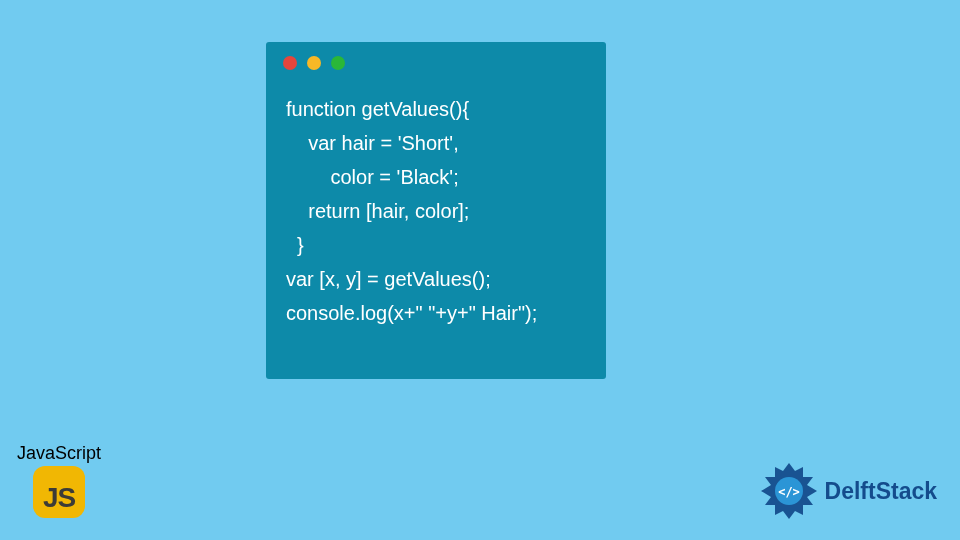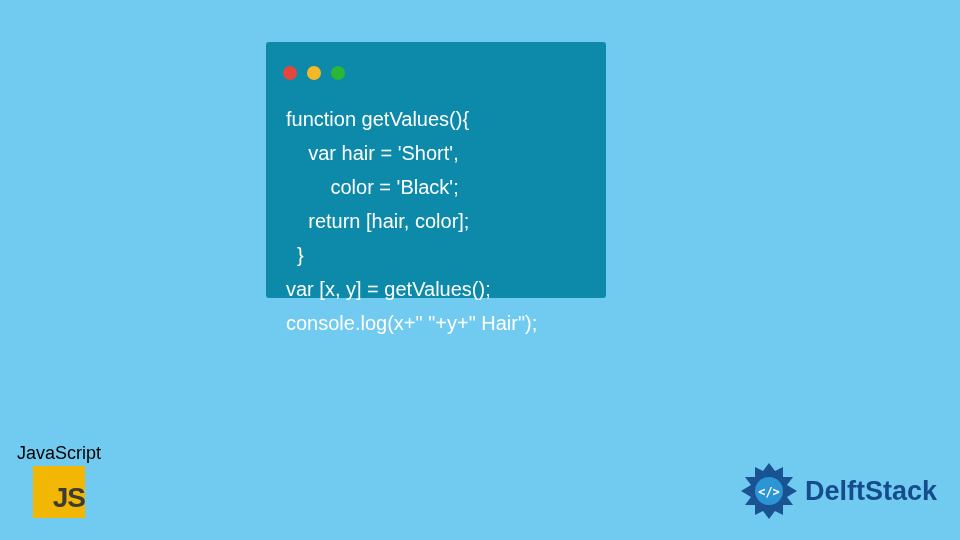--- a/index.html
+++ b/index.html
@@ -12,24 +12,24 @@
       height: 540px;
       background: #71cbf0;
       position: relative;
       font-family: Arial, Helvetica, sans-serif;
     }
     .code-window {
       position: absolute;
       top: 42px;
       left: 266px;
       width: 340px;
-      height: 256px;
+      height: 337px;
       background: #0d8aa9;
       border-radius: 3px;
-      padding: 24px 20px;
+      padding: 14px 20px;
     }
     .window-controls {
       display: flex;
       gap: 10px;
       margin-bottom: 22px;
       margin-left: -3px;
     }
     .dot {
       width: 14px;
       height: 14px;
@@ -57,22 +57,23 @@
       font-size: 18px;
       color: #000;
       margin-bottom: 2px;
     }
     .js-icon {
       width: 52px;
       height: 52px;
       background: #f1b703;
       display: flex;
       align-items: flex-end;
-      justify-content: flex-end;
+      justify-content: center;
       padding-bottom: 4px;
+      border-radius: 12px;
     }
     .js-icon-text {
       font-family: Arial, sans-serif;
       font-weight: bold;
       font-size: 28px;
       color: #3c3b37;
       letter-spacing: -1px;
     }
     .delft-logo {
       position: absolute;
@@ -80,21 +81,21 @@
       bottom: 19px;
       display: flex;
       align-items: center;
       gap: 6px;
     }
     .delft-emblem {
       width: 60px;
       height: 60px;
     }
     .delft-text {
-      font-size: 27px;
+      font-size: 23px;
       font-weight: bold;
       color: #144c8c;
     }
   </style>
 </head>
 <body>
 
 <div class="code-window">
   <div class="window-controls">
     <div class="dot dot-red"></div>

